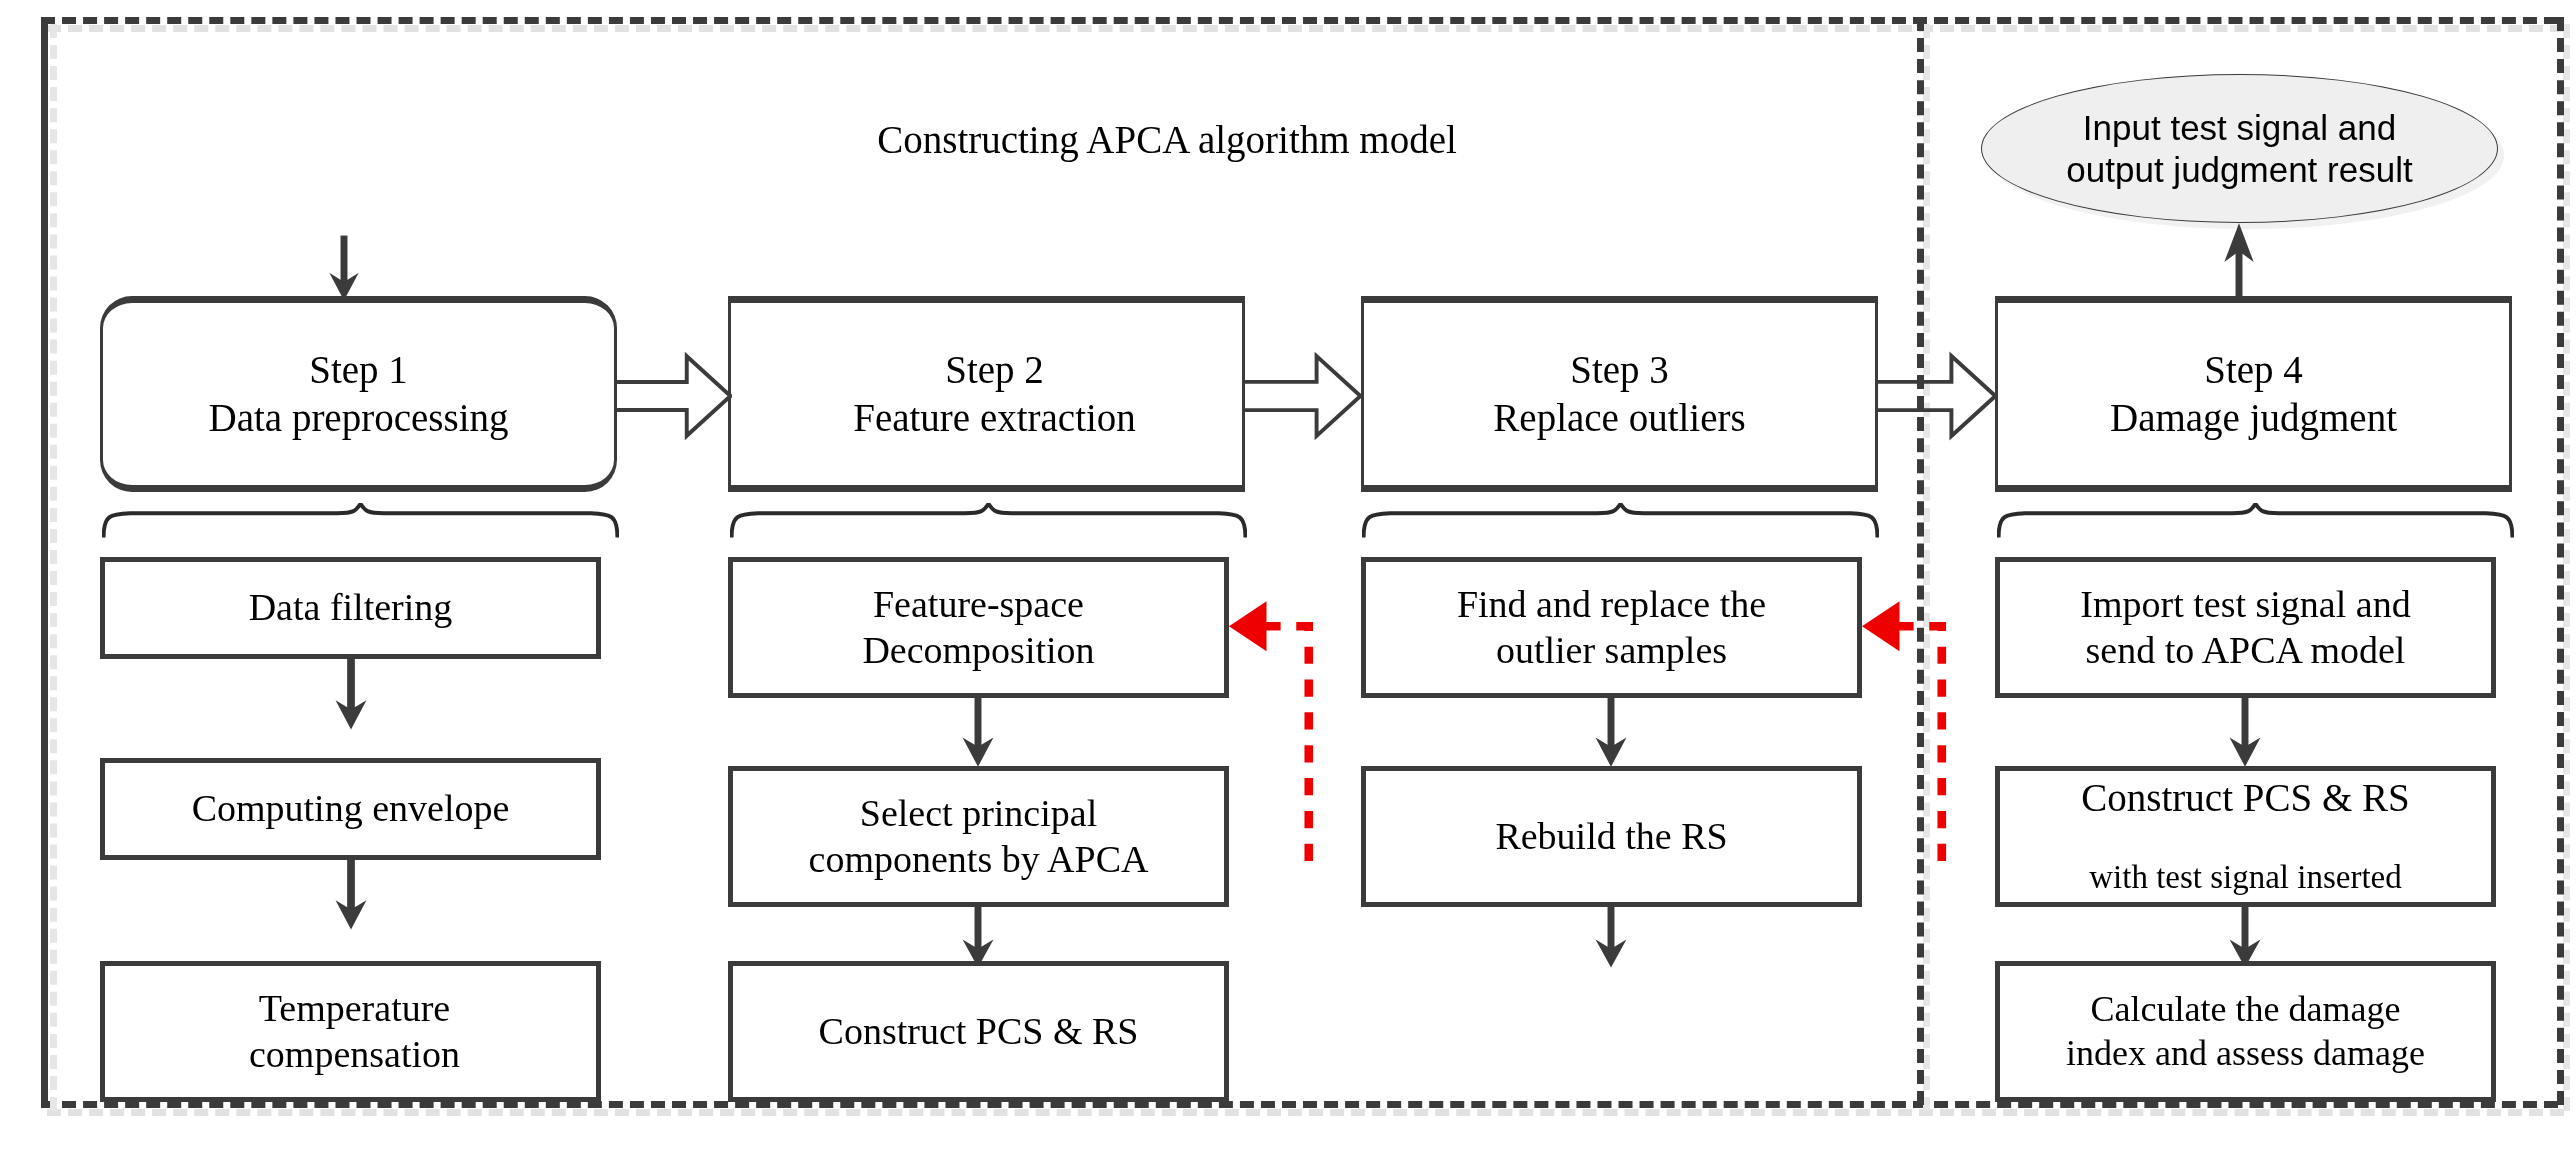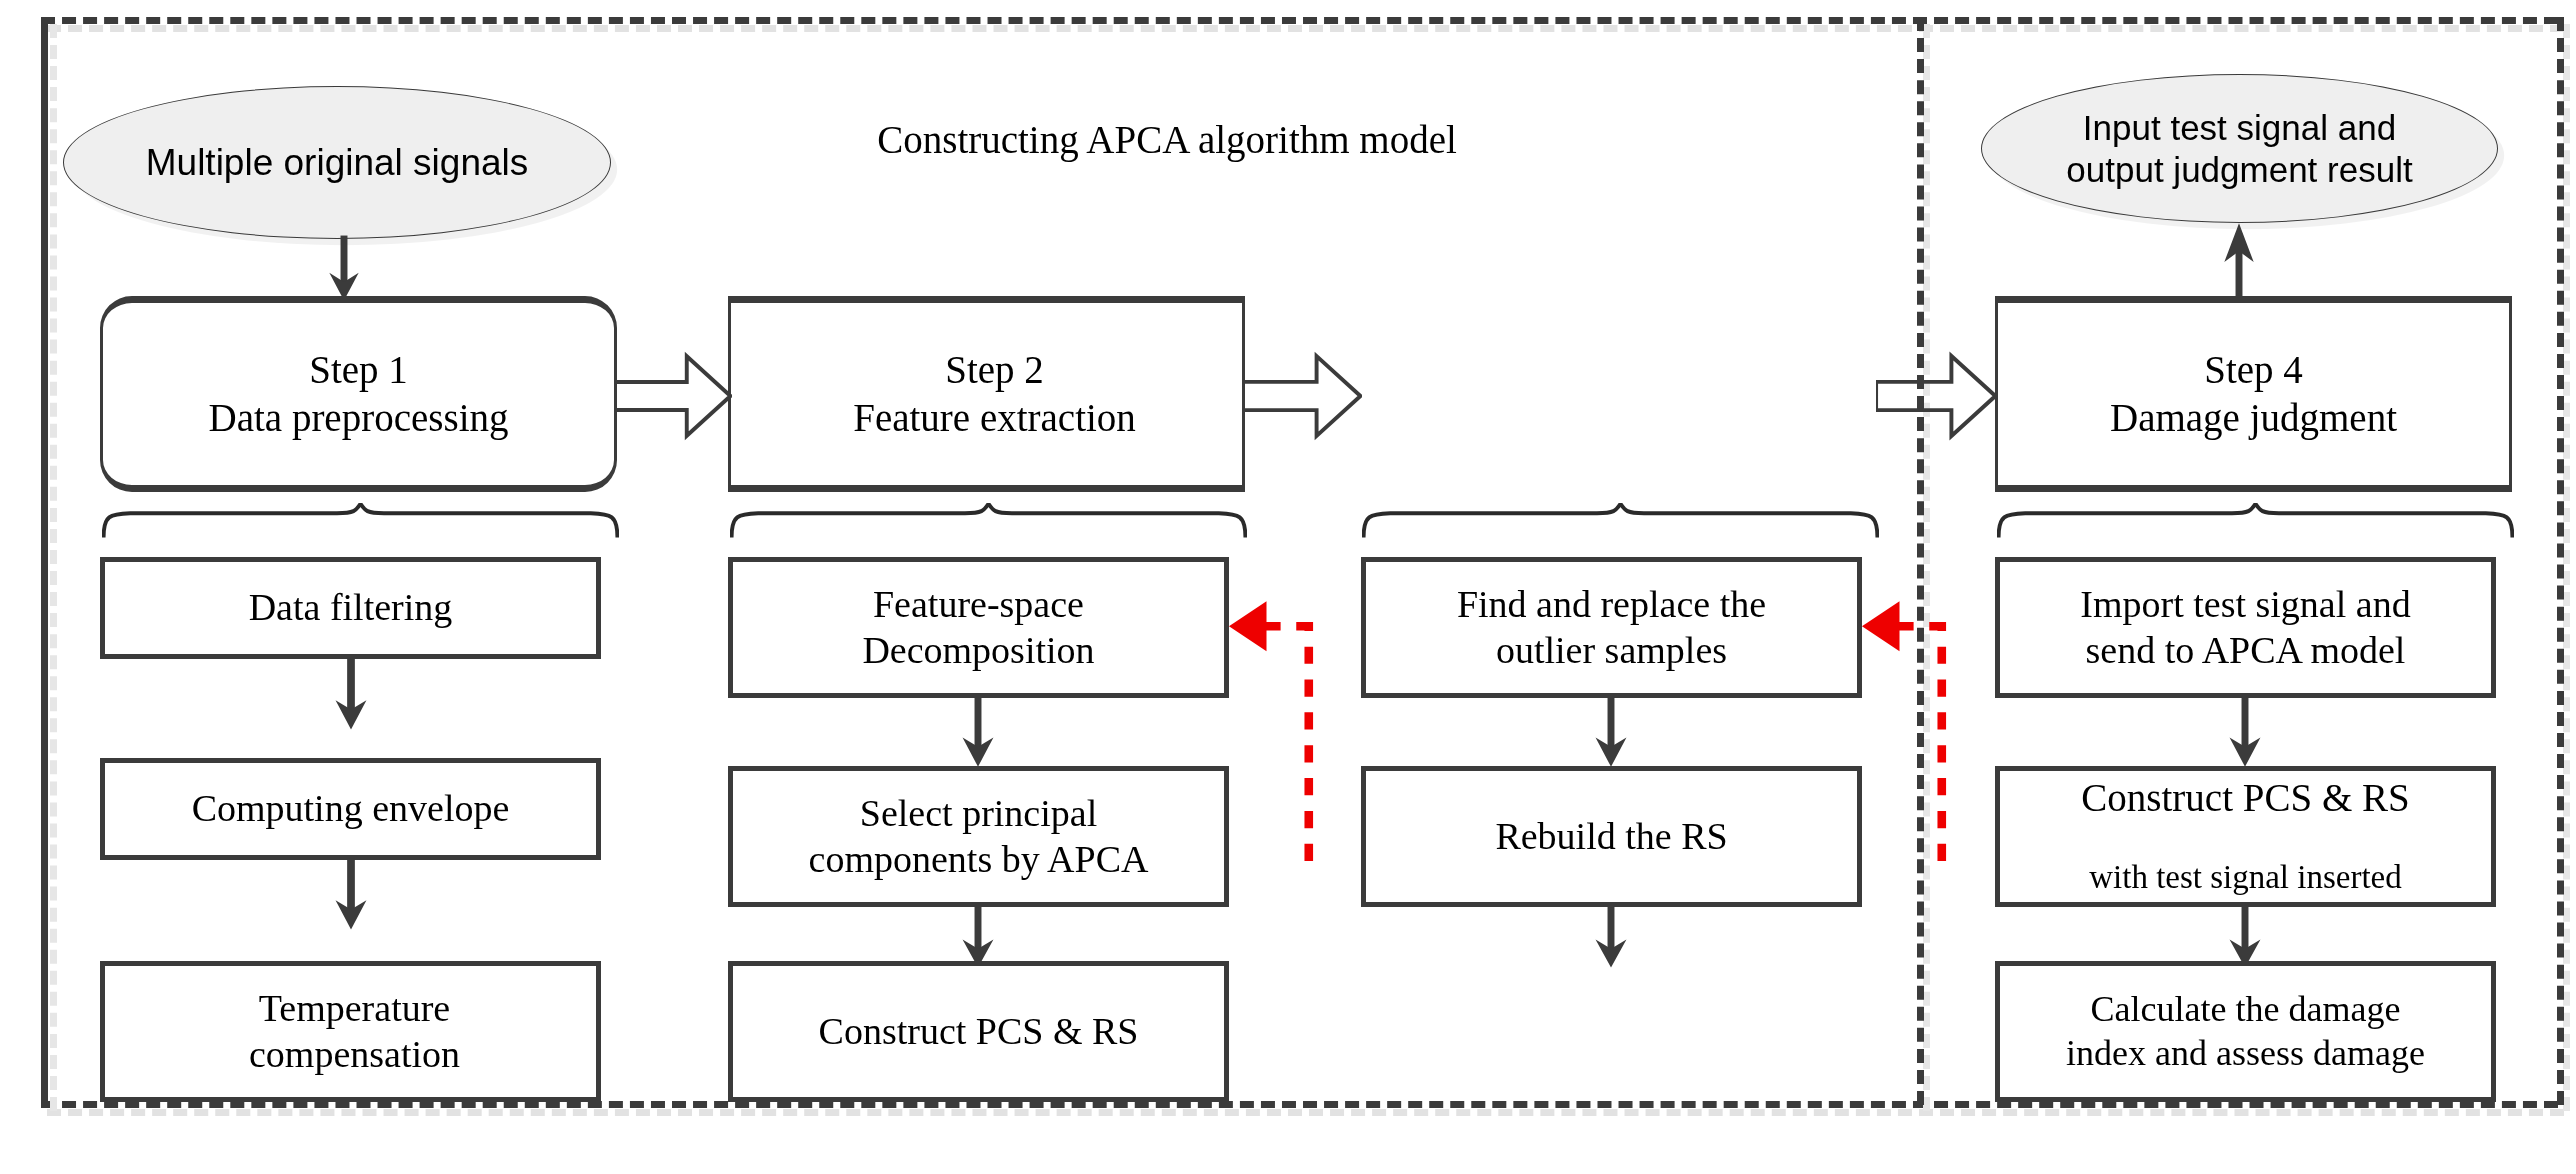--- a/index.html
+++ b/index.html
@@ -88,23 +88,20 @@
   <div class="frame-left" style="left:41px; top:17px;  height:1088px;"></div>
 
   <div class="ghost-right" style="left:2563px; top:23.5px; height:1087px;"></div>
   <div class="frame-right" style="left:2557px; top:17px; height:1088px;"></div>
 
   <div class="ghost-mid" style="left:1923px; top:23.5px; height:1087px;"></div>
   <div class="frame-mid" style="left:1917px; top:17px; height:1088px;"></div>
 
   <div class="caption" style="left:846px; top:117px; width:642px; font-size:39px;">Constructing APCA algorithm model</div>
 
-  <div class="node ellipse" style="left:63px; top:86px; width:548px; height:153px; font-size:37px;">
-    <span>Multiple original signals</span>
-  </div>
 
   <div class="downarrow" style="left:327px; top:235px;">
     <svg width="34" height="66" viewBox="0 0 44 84">
       <line x1="22" y1="0" x2="22" y2="62" stroke="#3b3b3b" stroke-width="9"></line>
       <path d="M3 48 L22 84 L41 48 L22 60 Z" fill="#3b3b3b"></path>
     </svg>
   </div>
 
   <div class="node ellipse" style="left:1981px; top:74px; width:517px; height:149px; font-size:35px;">
     <span>
@@ -123,20 +120,24 @@
   <div class="node stepbox" style="left:100px; top:296px; width:517px; height:196px; font-size:39px;border-radius:32px;">
     <span>Step 1</span>
     <span>Data preprocessing</span>
   </div>
 
   <div class="node stepbox" style="left:728px; top:296px; width:517px; height:196px; font-size:39px;padding-left:16px;">
     <span>Step 2</span>
     <span>Feature extraction</span>
   </div>
 
+  <div class="node stepbox" style="left:1361px; top:296px; width:517px; height:196px; font-size:39px;">
+    <span>Step 3</span>
+    <span>Replace outliers</span>
+  </div>
 
   <div class="node stepbox" style="left:1995px; top:296px; width:517px; height:196px; font-size:39px;">
     <span>Step 4</span>
     <span>Damage judgment</span>
   </div>
 
   <div class="blockarrow" style="left:615px; top:345px;">
     <svg width="117" height="102" viewBox="0 0 150 130">
       <path d="M0 47 L92 47 L92 14 L148 65 L92 116 L92 83 L0 83 Z" fill="none" stroke="#3b3b3b" stroke-width="5"></path>
     </svg>

